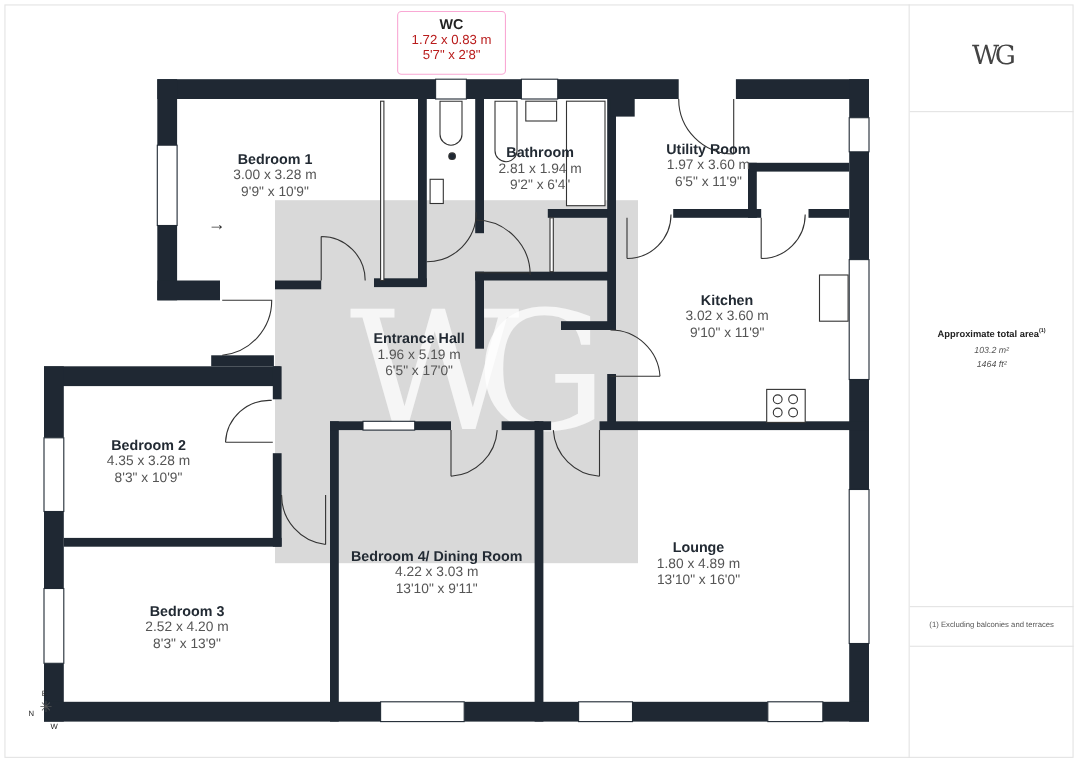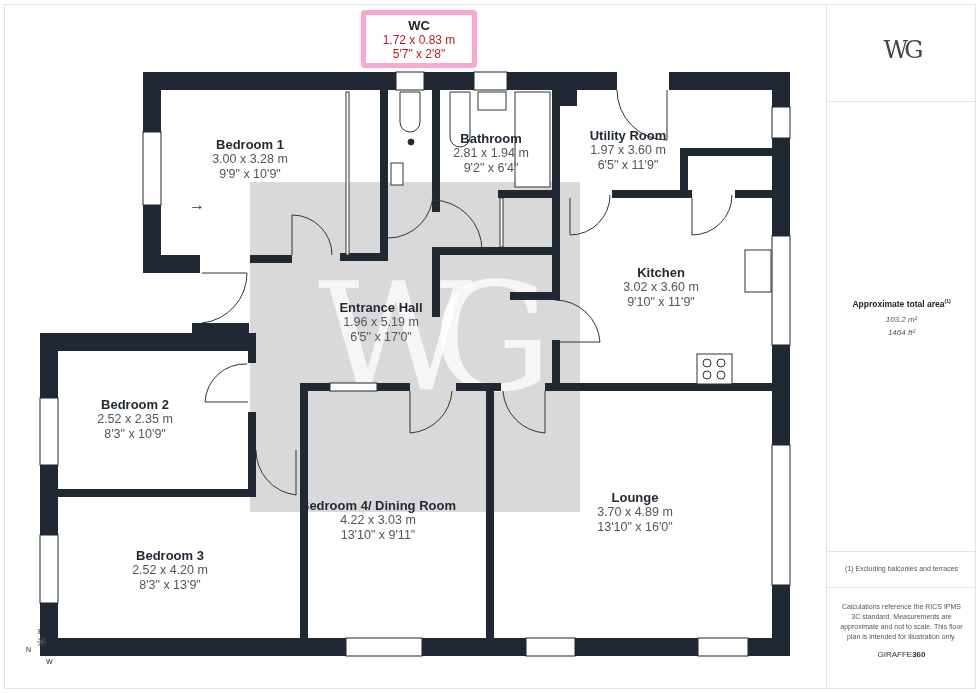--- a/index.html
+++ b/index.html
@@ -10,21 +10,21 @@
   .logo { font-family:"DejaVu Serif", serif; font-size:24px; color:#444; letter-spacing:-4px; }
   .area-title { font-size:8.5px; font-weight:bold; color:#222; }
   .area-val { font-size:8px; color:#555; line-height:13px;font-style:italic; }
   .note { font-size:7px; color:#555; line-height:10px; padding:0 12px; }
   .giraffe { font-size:8px; color:#333; margin-top:8px; }
   .giraffe b { font-weight:bold; }
   svg { position:absolute; left:0; top:0; }
   .label { position:absolute; text-align:center; transform:translateX(-50%); white-space:nowrap; }
   .label .name { font-size:13px; font-weight:bold; color:#222a33; }
   .label .dim { font-size:12.5px; color:#555; line-height:15px; }
-  .wc-box { position:absolute; left:361px; top:10px; width:116px; height:58px; border:5px solid #f9a8d4; border-radius:4px; background:#fff; text-align:center; box-sizing:border-box; padding-top:3px; }
+  .wc-box { position:absolute; left:361px; top:10px; width:99px; height:58px; border:1px solid #f9a8d4; border-radius:4px; background:#fff; text-align:center; box-sizing:border-box; padding-top:3px; }
   .wc-box .name { font-size:13px; font-weight:bold; color:#222; }
   .wc-box .dim { font-size:12px; color:#b91c1c; line-height:14px; }
   .compass { position:absolute; left:26px; top:628px; font-size:7px; color:#222; }
 </style>
 </head>
 <body>
 
 <div class="frame"></div>
 
 <svg width="980" height="693">
@@ -155,53 +155,53 @@
 <div class="label" style="left:250px; top:137px;">
   <div class="name">Bedroom 1</div>
   <div class="dim">3.00 x 3.28 m</div>
   <div class="dim">9'9" x 10'9"</div>
 </div>
 <div class="label" style="left:491px; top:131px;">
   <div class="name">Bathroom</div>
   <div class="dim">2.81 x 1.94 m</div>
   <div class="dim">9'2" x 6'4"</div>
 </div>
-<div class="label" style="left:628px; top:128px;">
+<div class="label" style="left:644px; top:128px;">
   <div class="name">Utility Room</div>
   <div class="dim">1.97 x 3.60 m</div>
   <div class="dim">6'5" x 11'9"</div>
 </div>
 <div class="label" style="left:661px; top:265px;">
   <div class="name">Kitchen</div>
   <div class="dim">3.02 x 3.60 m</div>
   <div class="dim">9'10" x 11'9"</div>
 </div>
 <div class="label" style="left:381px; top:300px;">
   <div class="name">Entrance Hall</div>
   <div class="dim">1.96 x 5.19 m</div>
   <div class="dim">6'5" x 17'0"</div>
 </div>
 <div class="label" style="left:135px; top:397px;text-align:center;">
   <div class="name">Bedroom 2</div>
-  <div class="dim">2.52 x 2.35 m</div>
+  <div class="dim">4.35 x 3.28 m</div>
   <div class="dim">8'3" x 10'9"</div>
 </div>
 <div class="label" style="left:170px; top:548px;">
   <div class="name">Bedroom 3</div>
   <div class="dim">2.52 x 4.20 m</div>
   <div class="dim">8'3" x 13'9"</div>
 </div>
-<div class="label" style="left:378px; top:498px;">
+<div class="label" style="left:397px; top:498px;">
   <div class="name">Bedroom 4/ Dining Room</div>
   <div class="dim">4.22 x 3.03 m</div>
   <div class="dim">13'10" x 9'11"</div>
 </div>
 <div class="label" style="left:635px; top:490px;">
   <div class="name">Lounge</div>
-  <div class="dim">3.70 x 4.89 m</div>
+  <div class="dim">1.80 x 4.89 m</div>
   <div class="dim">13'10" x 16'0"</div>
 </div>
 
 <div class="compass">
   <span style="position:absolute;left:12px;top:0;">E</span>
   <span style="position:absolute;left:0;top:18px;">N</span>
   <span style="position:absolute;left:20px;top:30px;">W</span>
   <span style="position:absolute;left:10px;top:6px;font-size:14px;color:#555;">✳</span>
 </div>
 
@@ -210,17 +210,13 @@
     <div class="logo">WG</div>
   </div>
   <div class="sec" style="top:98px; height:450px; padding-top:196px;">
     <div class="area-title"><span>Approximate total area</span><sup style="font-size:5px;">(1)</sup></div>
     <div class="area-val" style="margin-top:4px;">103.2 m²</div>
     <div class="area-val">1464 ft²</div>
   </div>
   <div class="sec" style="top:548px; height:36px; padding-top:12px;">
     <div class="note">(1) Excluding balconies and terraces</div>
   </div>
-  <div class="sec" style="top:584px; height:101px; padding-top:14px; border-bottom:none;">
-    <div class="note">Calculations reference the RICS IPMS 3C standard. Measurements are approximate and not to scale. This floor plan is intended for illustration only.</div>
-    <div class="giraffe"><span>GIRAFFE</span><b>360</b></div>
-  </div>
 </div>
 
 </body></html>

